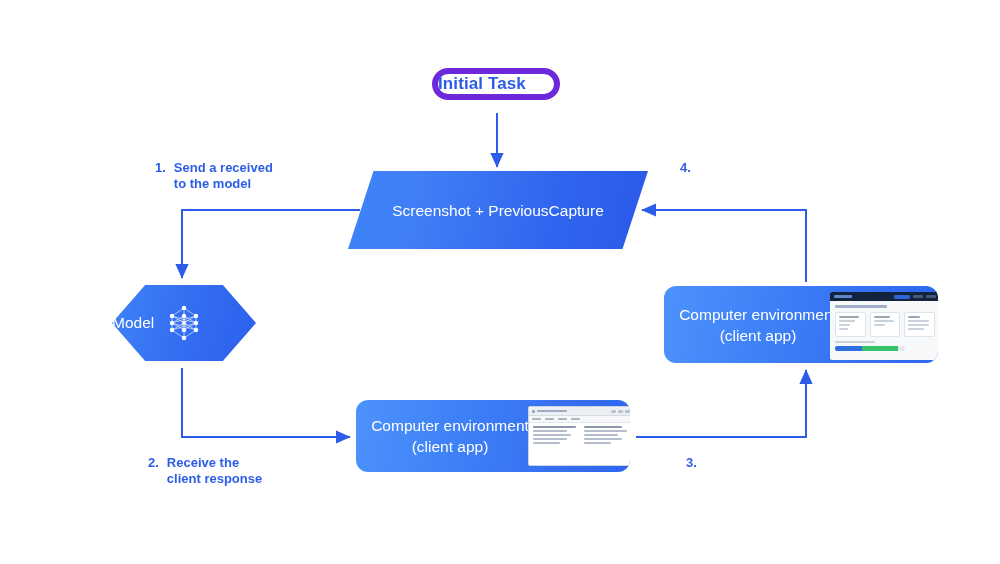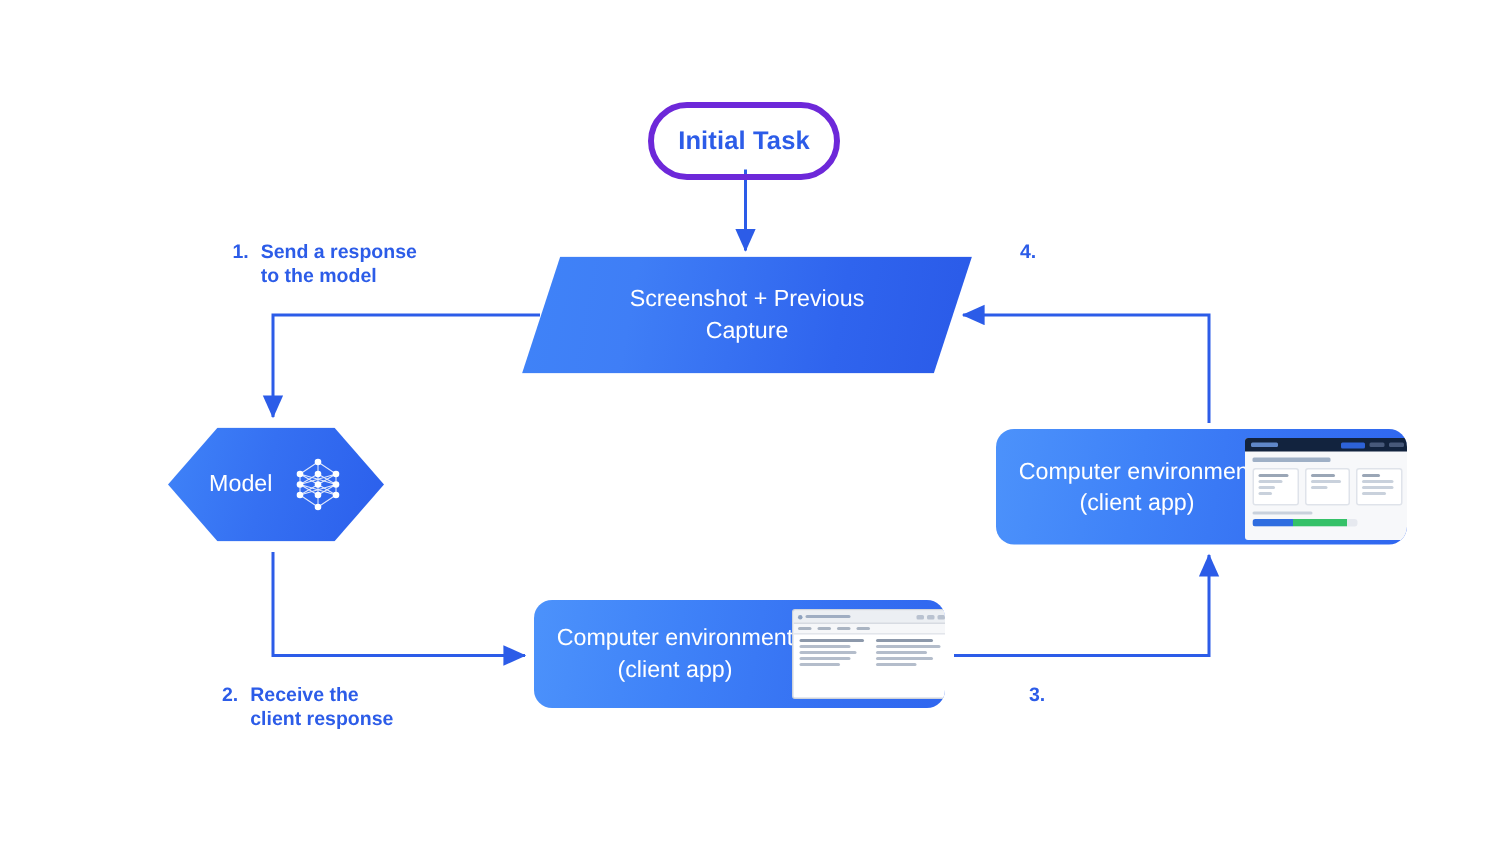--- a/index.html
+++ b/index.html
@@ -27,27 +27,26 @@
     height: 564px;
     pointer-events: none;
   }
 
   
   .initial-task {
     position: absolute;
     left: 432px;
     top: 68px;
     width: 128px;
-    height: 52px;
-    border: 4px solid #6d28d9;
+    height: 32px;
+    border: 6px solid #6d28d9;
     border-radius: 26px;
     box-sizing: border-box;
     display: flex;
     align-items: center;
-    justify-content: center;
   }
   .initial-task-label {
     color: #2c5ce8;
     font-size: 17px;
     font-weight: 700;
     letter-spacing: .1px;
     white-space: nowrap;
   }
 
   
@@ -61,21 +60,21 @@
   .parallelogram-shape {
     position: absolute;
     inset: 0;
     background: linear-gradient(100deg, #3f83f8 0%, #3f7ef6 25%, #2f64ee 70%, #2a5ae8 100%);
     clip-path: polygon(8.5% 0%, 100% 0%, 91.5% 100%, 0% 100%);
   }
   .parallelogram-text {
     position: absolute;
     inset: 0;
     display: flex;
-    flex-direction: column;
+    flex-direction: row;
     align-items: center;
     justify-content: center;
     color: #ffffff;
     font-size: 15.5px;
     line-height: 21px;
     text-align: center;
   }
 
   
   .hexagon {
@@ -89,21 +88,20 @@
     position: absolute;
     inset: 0;
     background: linear-gradient(105deg, #3f83f8 0%, #3570f2 45%, #2b5fec 100%);
     clip-path: polygon(23% 0%, 77% 0%, 100% 50%, 77% 100%, 23% 100%, 0% 50%);
   }
   .hexagon-inner {
     position: absolute;
     inset: 0;
     display: flex;
     align-items: center;
-    justify-content: center;
     gap: 13px;
   }
   .hexagon-label {
     color: #ffffff;
     font-size: 15.5px;
     white-space: nowrap;
   }
   .nn-icon { width: 34px; height: 36px; display: block; }
 
   
@@ -379,21 +377,21 @@
           <div class="twrow s2"></div>
             <div class="twrow s3"></div>
           <div class="twrow s4"></div>
         </div>
       </div>
     </div>
   </div>
 
   <div class="step step-1">
     <span class="step-num">1.</span>
-    <span class="step-text">Send a response
+    <span class="step-text">Send a received
 to the model</span>
   </div>
   <div class="step step-2">
     <span class="step-num">2.</span>
     <span class="step-text">Receive the
 client response</span>
   </div>
   <div class="step step-3">
     <span class="step-num">3.</span>
   </div>

